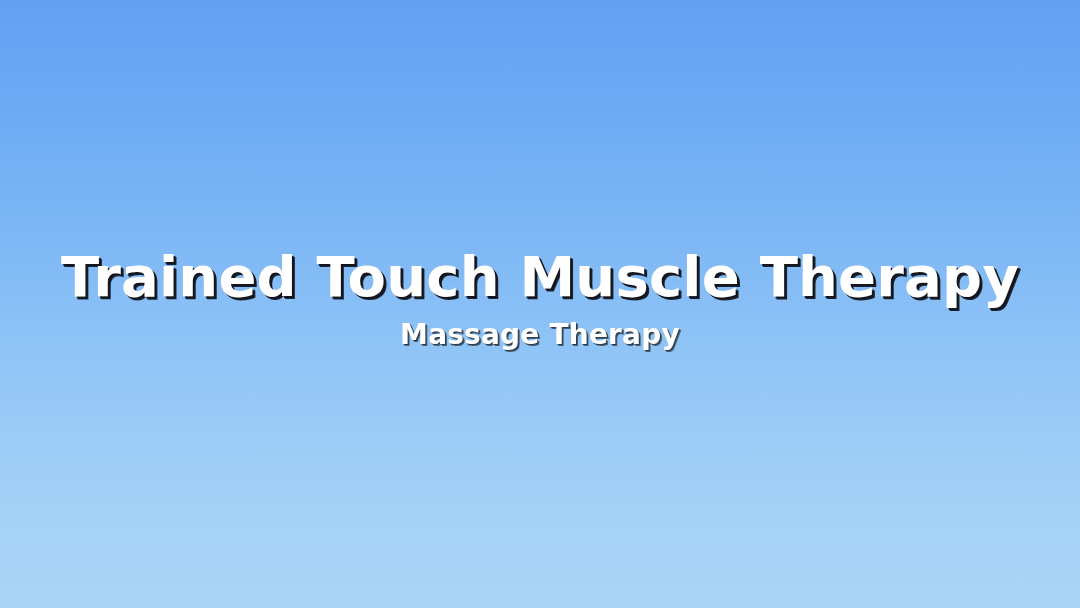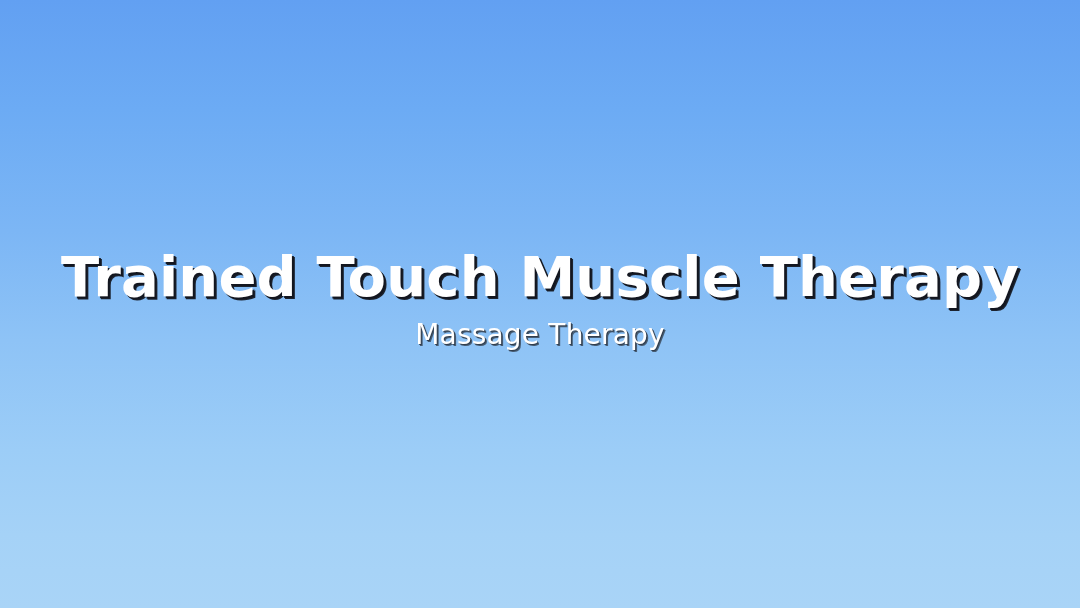--- a/index.html
+++ b/index.html
@@ -56,21 +56,21 @@
     white-space: nowrap;
     text-align: center;
     text-shadow:
        3px 3px 0 rgba(18, 22, 30, 0.92),
        2px 2px 0 rgba(18, 22, 30, 0.92);
   }
 
   .site-tagline {
     margin-top: 10px;
     font-size: 28px;
-    font-weight: normal;
+    font-weight: bold;
     line-height: 34px;
     color: #ffffff;
     letter-spacing: 0.2px;
     white-space: nowrap;
     text-align: left;
     text-shadow:
        2px 2px 0 rgba(40, 48, 60, 0.70),
        1px 1px 0 rgba(40, 48, 60, 0.70);
   }
 </style>

